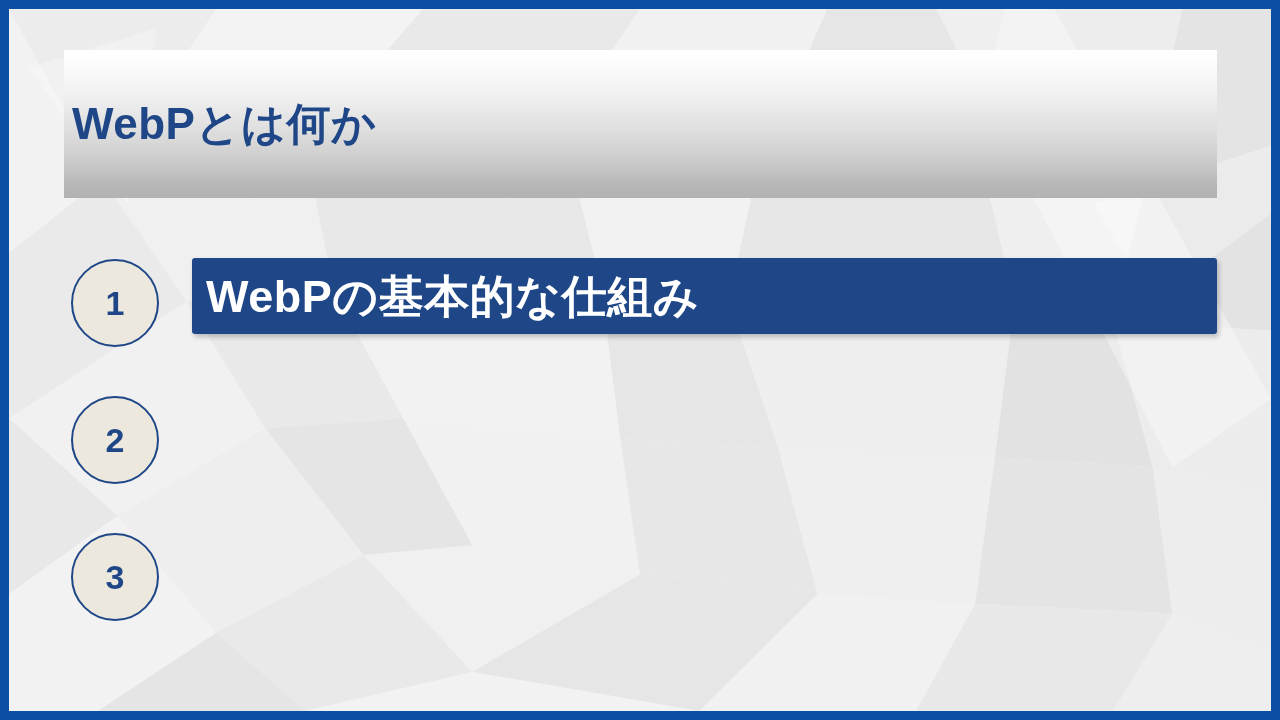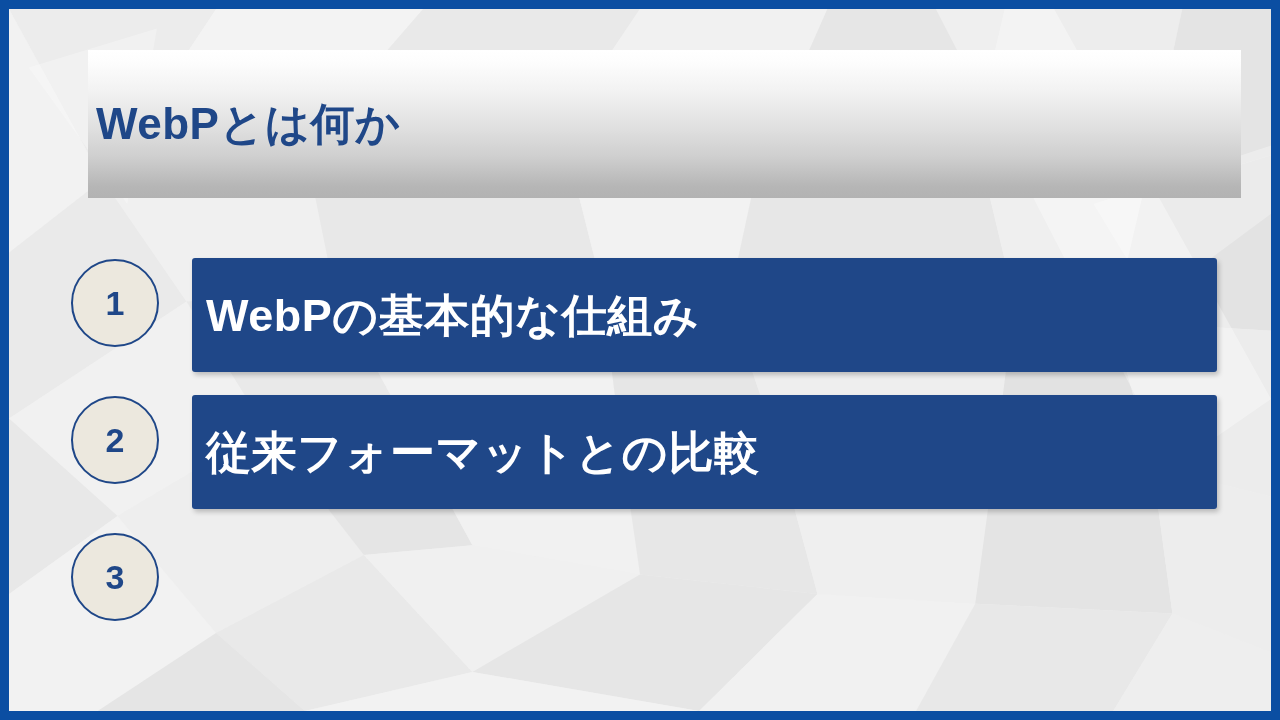--- a/index.html
+++ b/index.html
@@ -37,21 +37,20 @@
 
   
   .title-band {
     position: absolute;
     left: 55px;
     top: 41px;
     width: 1153px;
     height: 148px;
     background: linear-gradient(to bottom, #ffffff 0%, #fdfdfd 8%, #f2f2f2 28%, #e2e2e2 50%, #cfcfcf 72%, #b6b6b6 92%, #b2b2b2 100%);
     z-index: 2;
-    margin-left: 24px;
   }
   .title-text {
     position: absolute;
     left: 8px;
     top: 50%;
     transform: translateY(-50%);
     font-size: 44px;
     font-weight: bold;
     color: #1f4788;
     letter-spacing: 0.5px;
@@ -96,21 +95,21 @@
     font-weight: bold;
     color: #1f4788;
     line-height: 1;
   }
 
   .agenda-bar {
     position: absolute;
     left: 183px;
     top: 0;
     width: 1025px;
-    height: 114px;
+    height: 76px;
     background: #1f4788;
     border-radius: 3px;
     box-shadow: 2px 3px 5px rgba(0,0,0,0.22);
     display: flex;
     align-items: center;
     z-index: 2;
   }
   .agenda-bar-label {
     font-size: 45px;
     font-weight: bold;
@@ -184,23 +183,20 @@
       </div>
       <div class="agenda-bar">
         <span class="agenda-bar-label">WebPの基本的な仕組み</span>
       </div>
     </div>
 
     <div class="agenda-row">
       <div class="num-badge">
         <span class="num-badge-label">2</span>
       </div>
-      <div class="agenda-bar">
-        <span class="agenda-bar-label">従来フォーマットとの比較</span>
-      </div>
     </div>
 
     <div class="agenda-row">
       <div class="num-badge">
         <span class="num-badge-label">3</span>
       </div>
     </div>
 
   </div>
 

